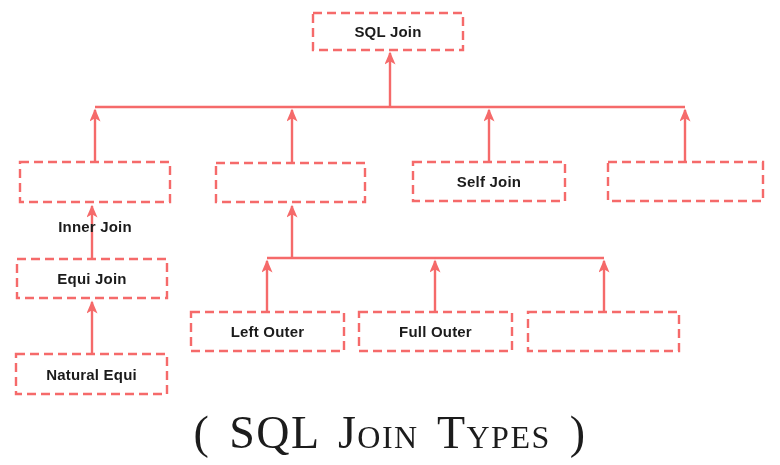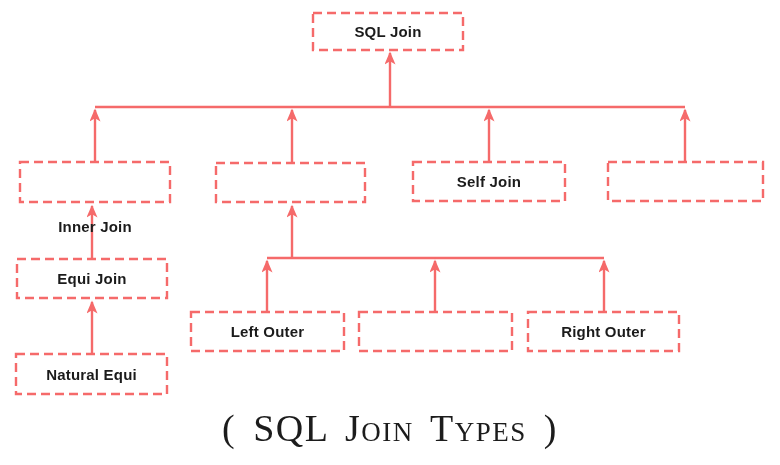--- a/index.html
+++ b/index.html
@@ -46,21 +46,21 @@
   #n-right   { left: 528px; top: 312px; width: 151px; height: 39px; }
 
   .caption {
     position: absolute;
     left: 0;
     right: 0;
     top: 406px;
     text-align: center;
     font-family: "Liberation Serif", "DejaVu Serif", serif;
     font-variant: small-caps;
-    font-size: 38px;
+    font-size: 46px;
     letter-spacing: 1.5px;
     word-spacing: 6px;
     color: #1c1c1c;
     white-space: nowrap;
   }
 </style>
 </head>
 <body>
 
 <div class="canvas">
@@ -116,18 +116,18 @@
     </div>
   <div class="node" id="n-equi">
       <span>Equi Join</span>
     </div>
   <div class="node" id="n-natural">
       <span>Natural Equi</span>
     </div>
   <div class="node" id="n-left">
       <span>Left Outer</span>
     </div>
-  <div class="node" id="n-right">
-      <span>Right Outer</span>
+  <div class="node" id="n-full">
+      <span>Full Outer</span>
     </div>
 
   <div class="caption">( SQL Join Types )</div>
 </div>
 
 </body></html>

